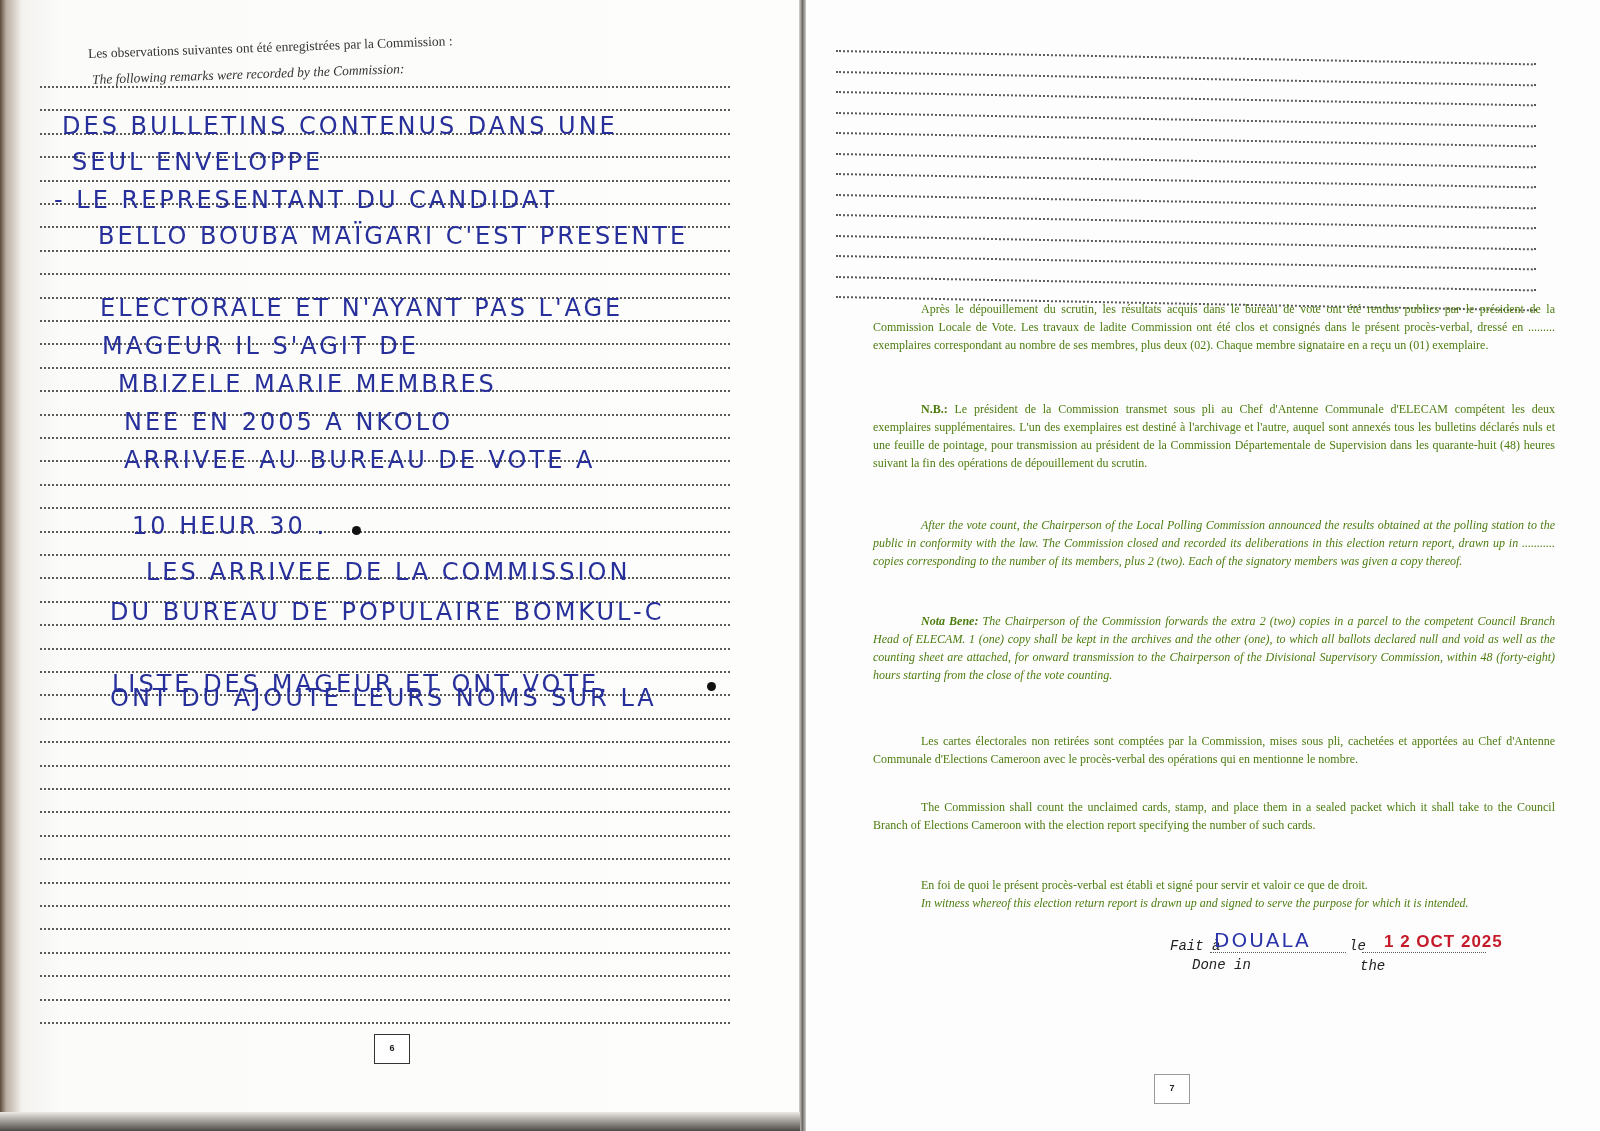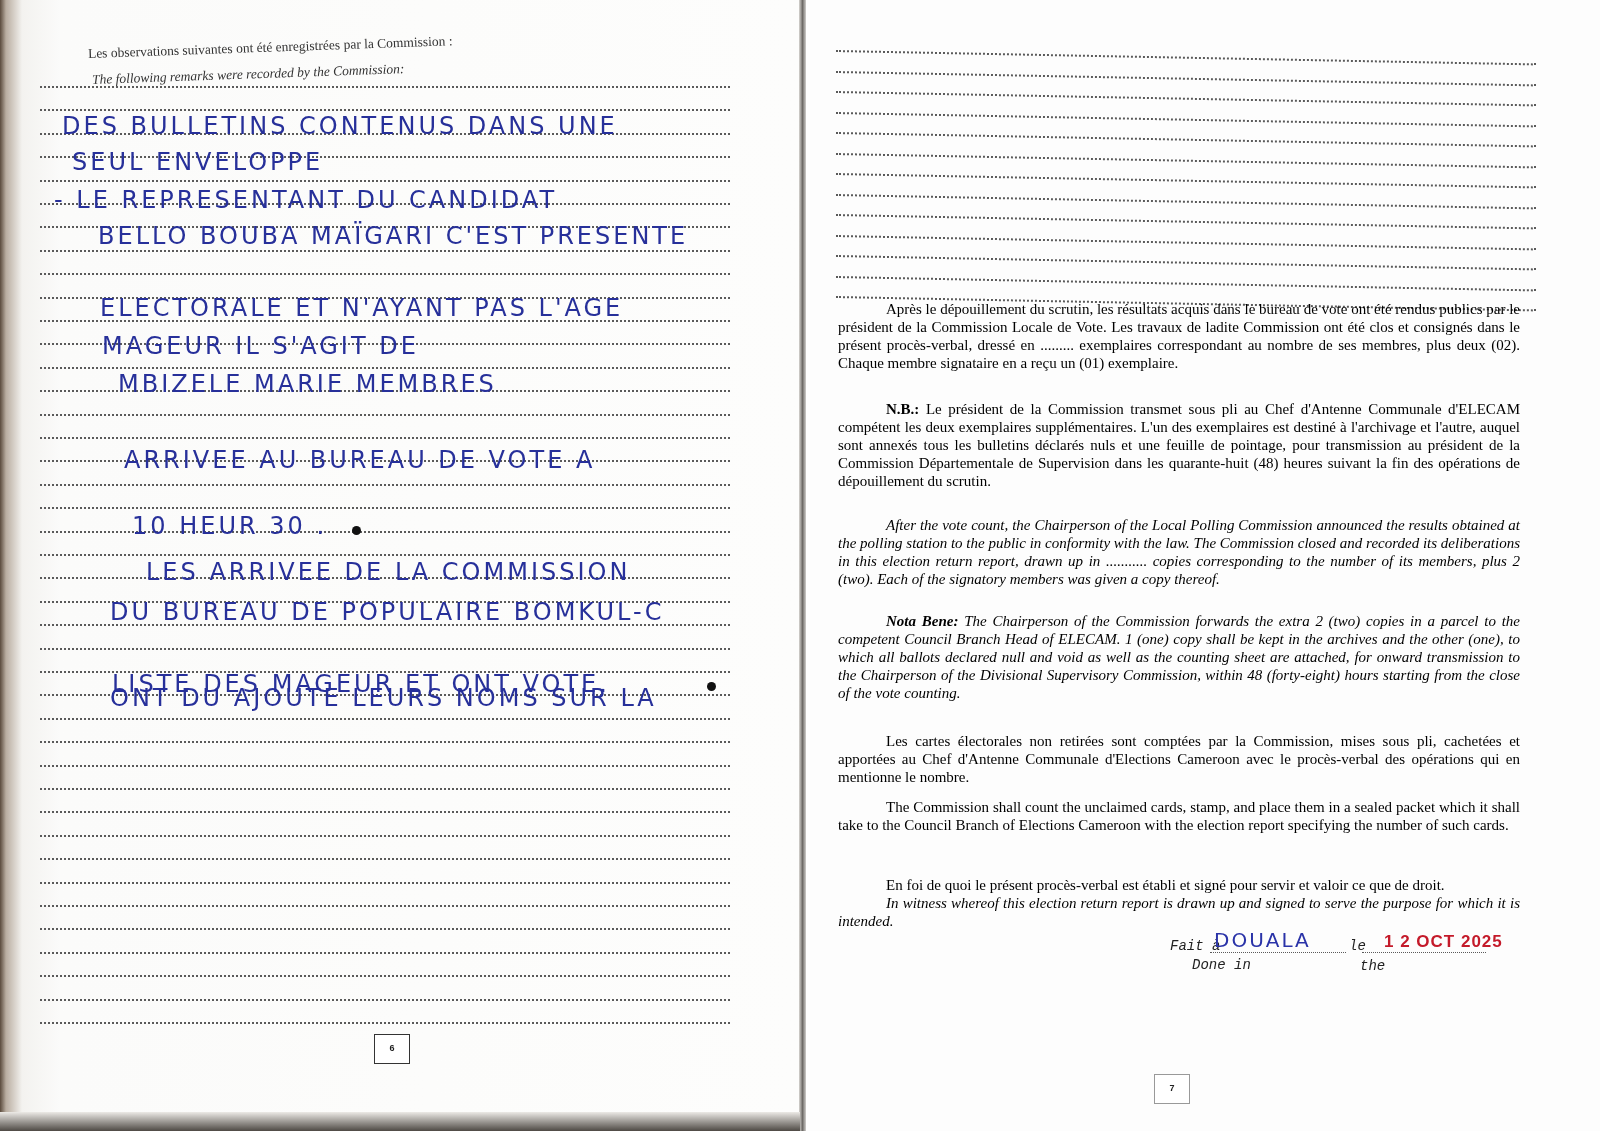--- a/index.html
+++ b/index.html
@@ -41,22 +41,22 @@
     position:absolute; font-family:"DejaVu Sans", sans-serif;
     color:#27309a; font-size:24px; letter-spacing:3px; white-space:nowrap;
     font-weight:normal;
   }
   .page-num-box {
     position:absolute; width:34px; height:28px; border:1.5px solid #333;
     font-size:9px; font-weight:bold; text-align:center; line-height:26px; color:#222;
     background:#fff;
   }
   .rtext {
-    position:absolute; left:838px; width:682px; font-family:"Liberation Serif", serif;
-    font-size:15px; line-height:18px; color:#000000; text-align:justify;
+    position:absolute; left:873px; width:682px; font-family:"Liberation Serif", serif;
+    font-size:12px; line-height:18px; color:#4d7c0f; text-align:justify;
   }
   .rtext p { margin:0; text-indent:48px; }
   .it { font-style:italic; }
   .b { font-weight:bold; }
   .sig {
     position:absolute; font-family:Liberation Mono, monospace; font-size:14px; color:#222;
     font-style:italic;
   }
   .sig-place {
     position:absolute; color:#2a33a8; font-family:"DejaVu Sans", sans-serif; font-size:20px; letter-spacing:2px;
@@ -118,20 +118,21 @@
         <div class="rule" style="left: 40px; top: 1022px; width: 690px;"></div>
       </div>
 
     <div class="hw" style="left:62px;top:112px;"><span>DES BULLETINS CONTENUS DANS UNE</span></div>
     <div class="hw" style="left:72px;top:148px;"><span>SEUL ENVELOPPE</span></div>
     <div class="hw" style="left:54px;top:186px;"><span>- LE REPRESENTANT DU CANDIDAT</span></div>
     <div class="hw" style="left:98px;top:222px;"><span>BELLO BOUBA MAÏGARI C'EST PRESENTE</span></div>
     <div class="hw" style="left:100px;top:294px;"><span>ELECTORALE ET N'AYANT PAS L'AGE</span></div>
     <div class="hw" style="left:102px;top:332px;"><span>MAGEUR IL S'AGIT DE</span></div>
     <div class="hw" style="left:118px;top:370px;"><span>MBIZELE MARIE MEMBRES</span></div>
+    <div class="hw" style="left:124px;top:408px;"><span>NEE EN 2005 A NKOLO</span></div>
     <div class="hw" style="left:124px;top:446px;"><span>ARRIVEE AU BUREAU DE VOTE A</span></div>
     <div class="hw" style="left:132px;top:512px;"><span>10 HEUR 30 .</span></div>
     <div class="hw" style="left:146px;top:558px;"><span>LES ARRIVEE DE LA COMMISSION</span></div>
     <div class="hw" style="left:110px;top:598px;"><span>DU BUREAU DE POPULAIRE BOMKUL-C</span></div>
     <div class="hw" style="left:110px;top:652px;margin-top:32px;"><span>ONT DU AJOUTE LEURS NOMS SUR LA</span></div>
     <div class="hw" style="left:112px;top:670px;"><span>LISTE DES MAGEUR ET ONT VOTE.</span></div>
     <div class="dot" style="left:707px;top:682px;"></div>
     <div class="dot" style="left:352px;top:526px;"></div>
 
     <div class="page-num-box" style="left:374px;top:1034px;"><span>6</span></div>

